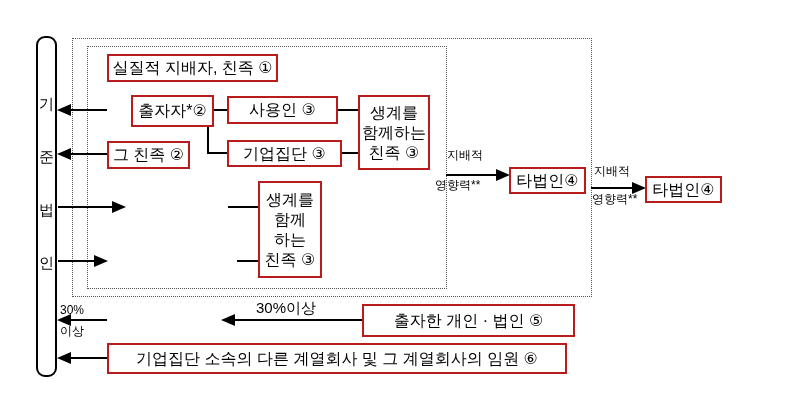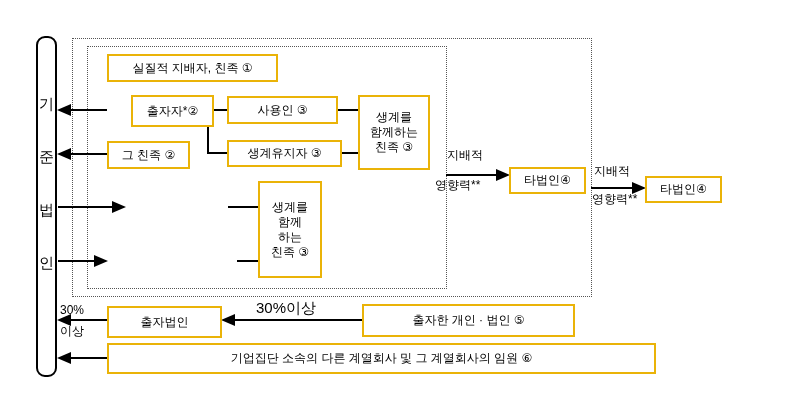--- a/index.html
+++ b/index.html
@@ -11,23 +11,23 @@
     position:absolute;left:36px;top:36px;width:21px;height:341px;
     border:2px solid #000;border-radius:9px;background:#fff;
     display:flex;flex-direction:column;align-items:center;
     padding-top:58px;gap:38px;box-sizing:border-box;
     font-size:15px;line-height:1;z-index:3;
   }
   .dotted{position:absolute;border:1px dotted #555;background:transparent;z-index:0;}
   .d-outer{left:72px;top:38px;width:518px;height:257px;}
   .d-inner{left:87px;top:46px;width:358px;height:241px;}
   .box{
-    position:absolute;background:#fff;border:2px solid #eab308;box-sizing:border-box;
+    position:absolute;background:#fff;border:2px solid #b91c1c;box-sizing:border-box;
     display:flex;flex-direction:column;align-items:center;justify-content:center;
-    font-size:12px;line-height:1.25;text-align:center;z-index:2;white-space:nowrap;
+    font-size:16px;line-height:1.25;text-align:center;z-index:2;white-space:nowrap;
   }
   .hline{position:absolute;height:2px;background:#000;z-index:1;}
   .vline{position:absolute;width:2px;background:#000;z-index:1;}
   .ah{position:absolute;width:0;height:0;z-index:1;}
   .ah-l{border-top:6px solid transparent;border-bottom:6px solid transparent;border-right:14px solid #000;}
   .ah-r{border-top:6px solid transparent;border-bottom:6px solid transparent;border-left:14px solid #000;}
   .lbl{position:absolute;font-size:12px;line-height:1;z-index:4;white-space:nowrap;background:transparent;}
   .pct-left{left:60px;top:300px;width:44px;text-align:left;line-height:21px;}
 </style>
 </head>
@@ -61,49 +61,46 @@
     <span>생계를</span>
     <span>함께하는</span>
     <span>친족 ③</span>
   </div>
 
   <div class="box" style="left:107px;top:141px;width:83px;height:28px;">
     <span>그 친족 ②</span>
   </div>
 
   <div class="box" style="left:227px;top:140px;width:115px;height:27px;">
-    <span>생계유지자 ③</span>
+    <span>기업집단 ③</span>
   </div>
 
 
   <div class="box" style="left:258px;top:181px;width:64px;height:97px;">
     <span>생계를</span>
     <span>함께</span>
     <span>하는</span>
     <span>친족 ③</span>
   </div>
 
 
   <div class="box" style="left:509px;top:167px;width:77px;height:27px;">
     <span>타법인④</span>
   </div>
 
   <div class="box" style="left:645px;top:176px;width:77px;height:27px;">
     <span>타법인④</span>
   </div>
 
-  <div class="box" style="left:107px;top:306px;width:115px;height:32px;">
-    <span>출자법인</span>
-  </div>
 
   <div class="box" style="left:362px;top:304px;width:213px;height:33px;">
     <span>출자한 개인 · 법인 ⑤</span>
   </div>
 
-  <div class="box" style="left:107px;top:343px;width:549px;height:31px;">
+  <div class="box" style="left:107px;top:343px;width:460px;height:31px;">
     <span>기업집단 소속의 다른 계열회사 및 그 계열회사의 임원 ⑥</span>
   </div>
 
   <div class="hline" style="left:66px;top:109px;width:41px;"></div>
   <div class="ah ah-l" style="left:57px;top:104px;"></div>
 
   <div class="hline" style="left:66px;top:153px;width:41px;"></div>
   <div class="ah ah-l" style="left:57px;top:148px;"></div>
 
   <div class="hline" style="left:58px;top:206px;width:55px;"></div>

